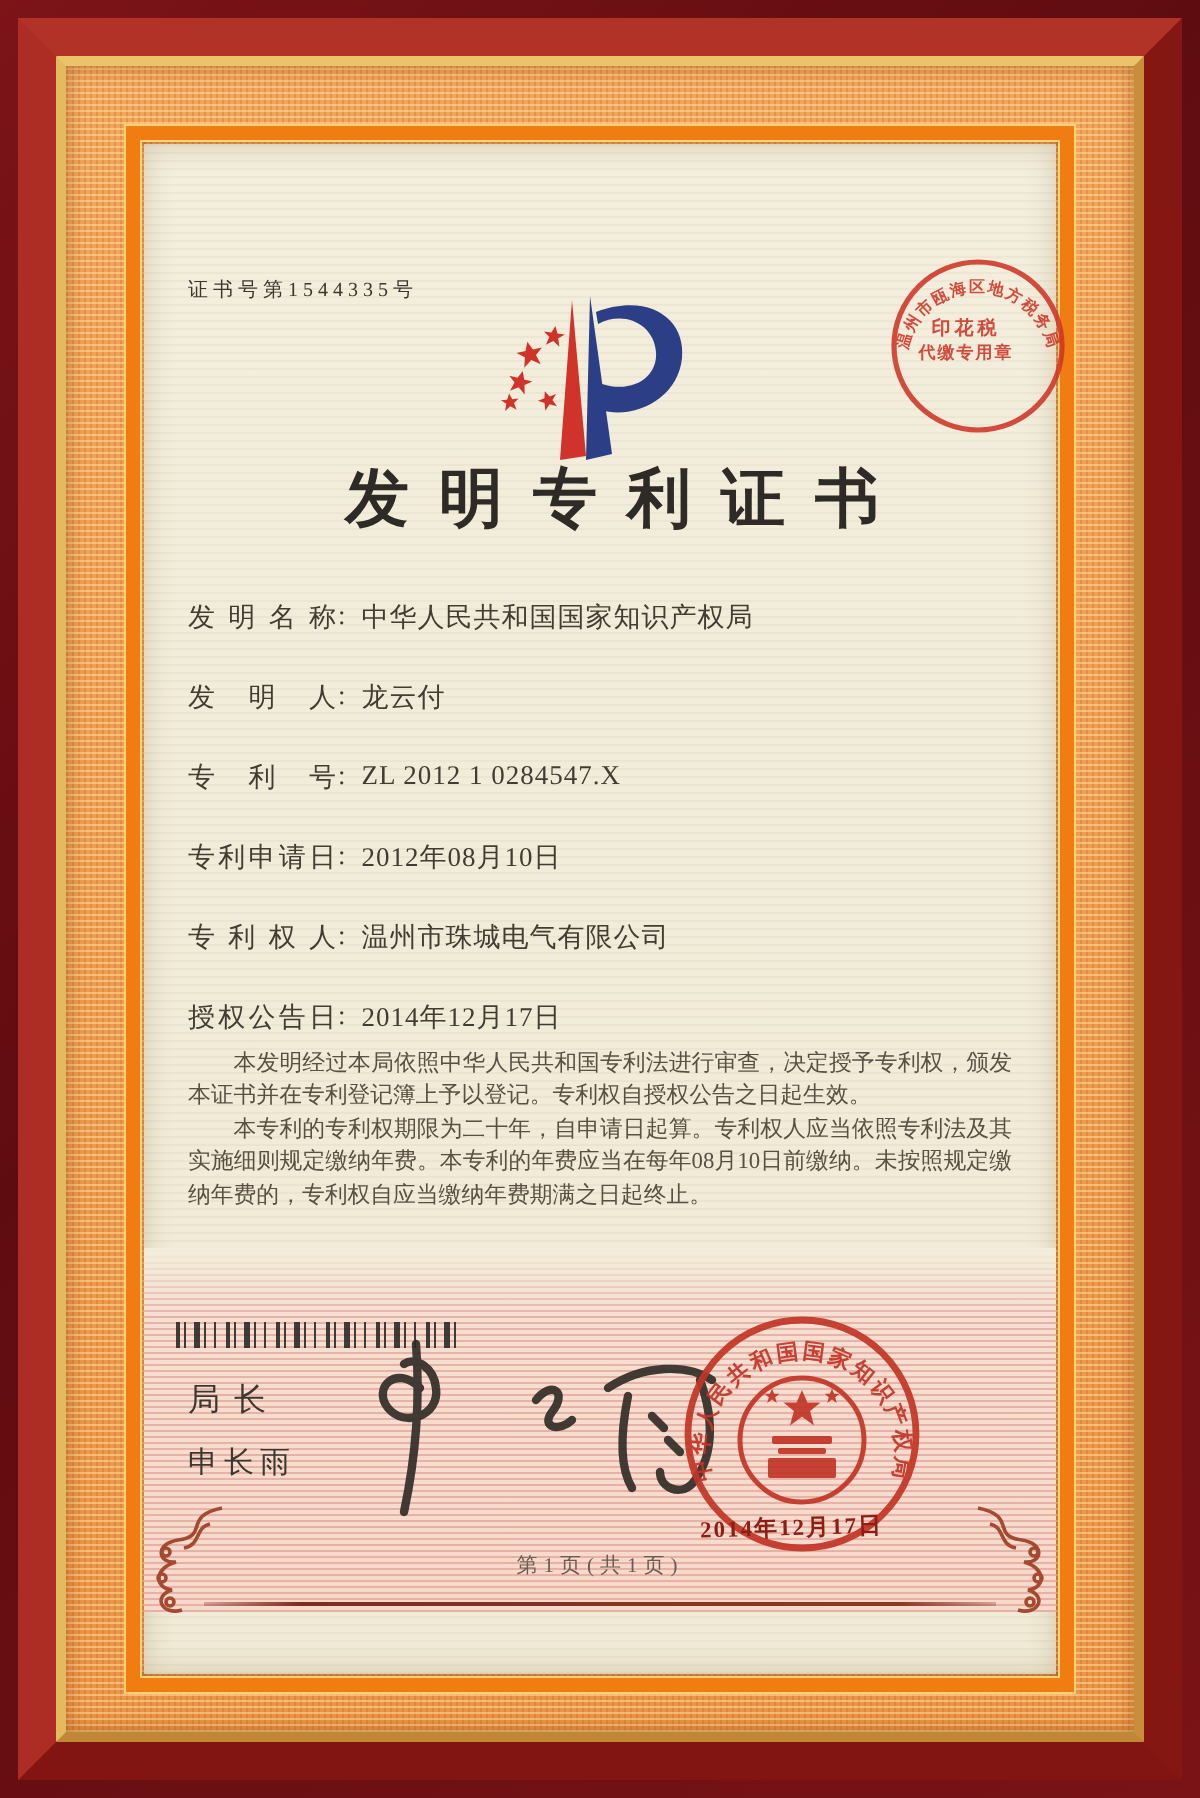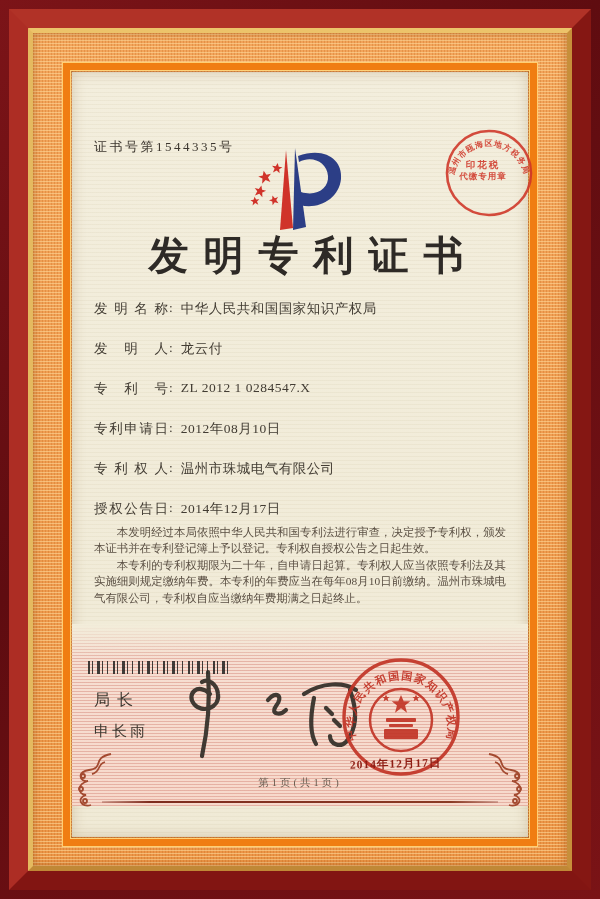--- a/index.html
+++ b/index.html
@@ -32,23 +32,23 @@
       repeating-linear-gradient(0deg,rgba(198,186,150,.14) 0 1px,rgba(198,186,150,0) 1px 4px),
       linear-gradient(180deg,#f3eedd,#f0ead6);
     box-shadow:inset 0 0 14px rgba(130,90,40,.25);
     color:#4a443a;}
   .pink-zone{position:absolute;left:0;right:0;top:552px;height:182px;
     background:
       linear-gradient(180deg,rgba(242,237,218,1) 0,rgba(242,237,218,0) 34px),
       repeating-linear-gradient(0deg,rgba(213,137,123,.5) 0 1px,rgba(213,137,123,0) 1px 3px),
       linear-gradient(180deg,#f6e0d4,#f7d9cb);}
   
-  .cert-no{position:absolute;left:22px;top:66px;font-size:13px;letter-spacing:2.5px;color:#3c362e;}
+  .cert-no{position:absolute;left:22px;top:66px;font-size:10px;letter-spacing:2.5px;color:#3c362e;}
   .title{position:absolute;left:12px;right:0;top:156px;text-align:center;
-    font-size:40px;font-weight:bold;letter-spacing:15px;text-indent:15px;color:#2e2a26;}
+    font-size:32px;font-weight:bold;letter-spacing:15px;text-indent:15px;color:#2e2a26;}
   .fields{position:absolute;left:22px;top:228px;width:412px;font-size:13.5px;color:#423c33;}
   .field-row{height:40px;display:flex;align-items:flex-start;}
   .f-label{display:inline-block;width:74px;text-align:justify;text-align-last:justify;}
   .f-colon{margin:0 8px 0 1px;}
   .f-value{letter-spacing:.5px;}
   .paras{position:absolute;left:22px;right:22px;top:452px;
     font-size:11.4px;line-height:16.4px;text-align:justify;color:#5a4f43;}
   .paras p{margin:0;text-indent:2em;}
   
   .barcode{position:absolute;left:16px;top:589px;width:140px;height:13px;opacity:.85;
@@ -161,21 +161,21 @@
       <div class="field-row">
         <span class="f-label">授权公告日</span>
         <span class="f-colon">:</span>
         <span class="f-value">2014年12月17日</span>
       </div>
     </div>
 
   <div class="paras">
 
   <p>本发明经过本局依照中华人民共和国专利法进行审查，决定授予专利权，颁发本证书并在专利登记簿上予以登记。专利权自授权公告之日起生效。</p>
-      <p>本专利的专利权期限为二十年，自申请日起算。专利权人应当依照专利法及其实施细则规定缴纳年费。本专利的年费应当在每年08月10日前缴纳。温州市珠城电气有限公司，专利权自应当缴纳年费期满之日起终止。</p>
+      <p>本专利的专利权期限为二十年，自申请日起算。专利权人应当依照专利法及其实施细则规定缴纳年费。本专利的年费应当在每年08月10日前缴纳。未按照规定缴纳年费的，专利权自应当缴纳年费期满之日起终止。</p>
     </div>
 
   <div class="barcode"></div>
 
   <div class="signer">
     <div class="s-title">局长</div>
     <div class="s-name">申长雨</div>
   </div>
 
   <svg class="signature-svg" width="200" height="100" viewBox="0 0 200 100">

